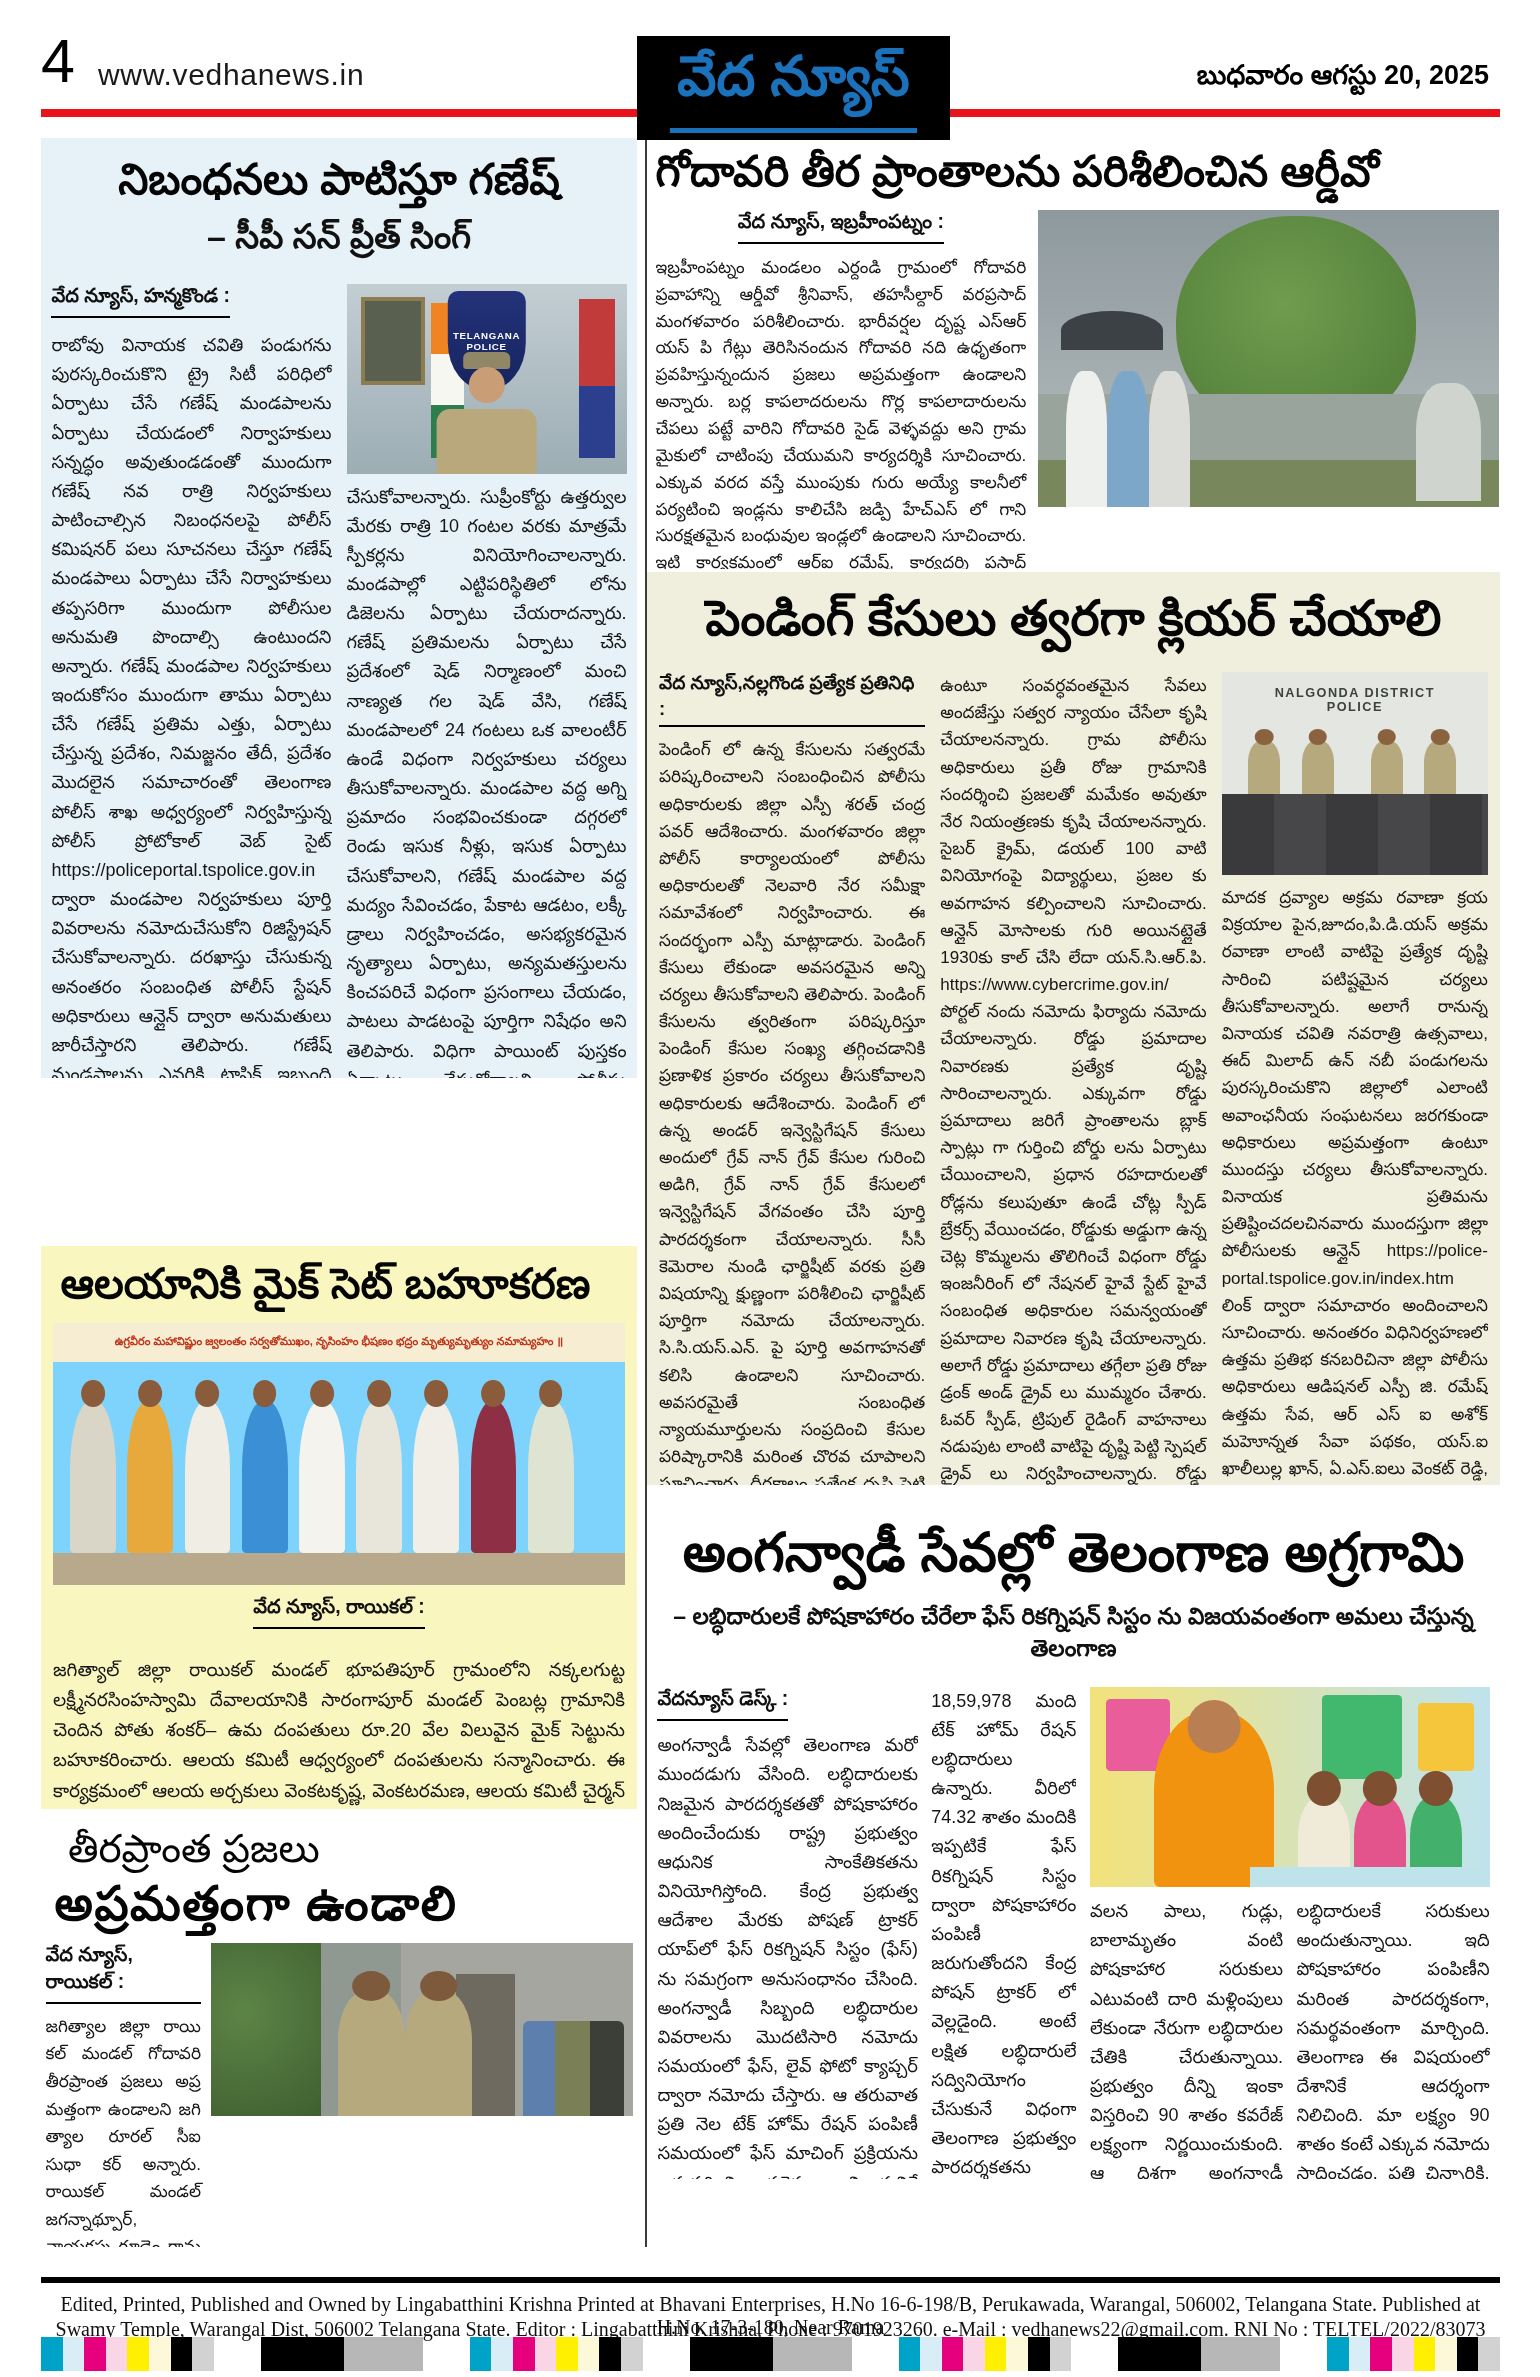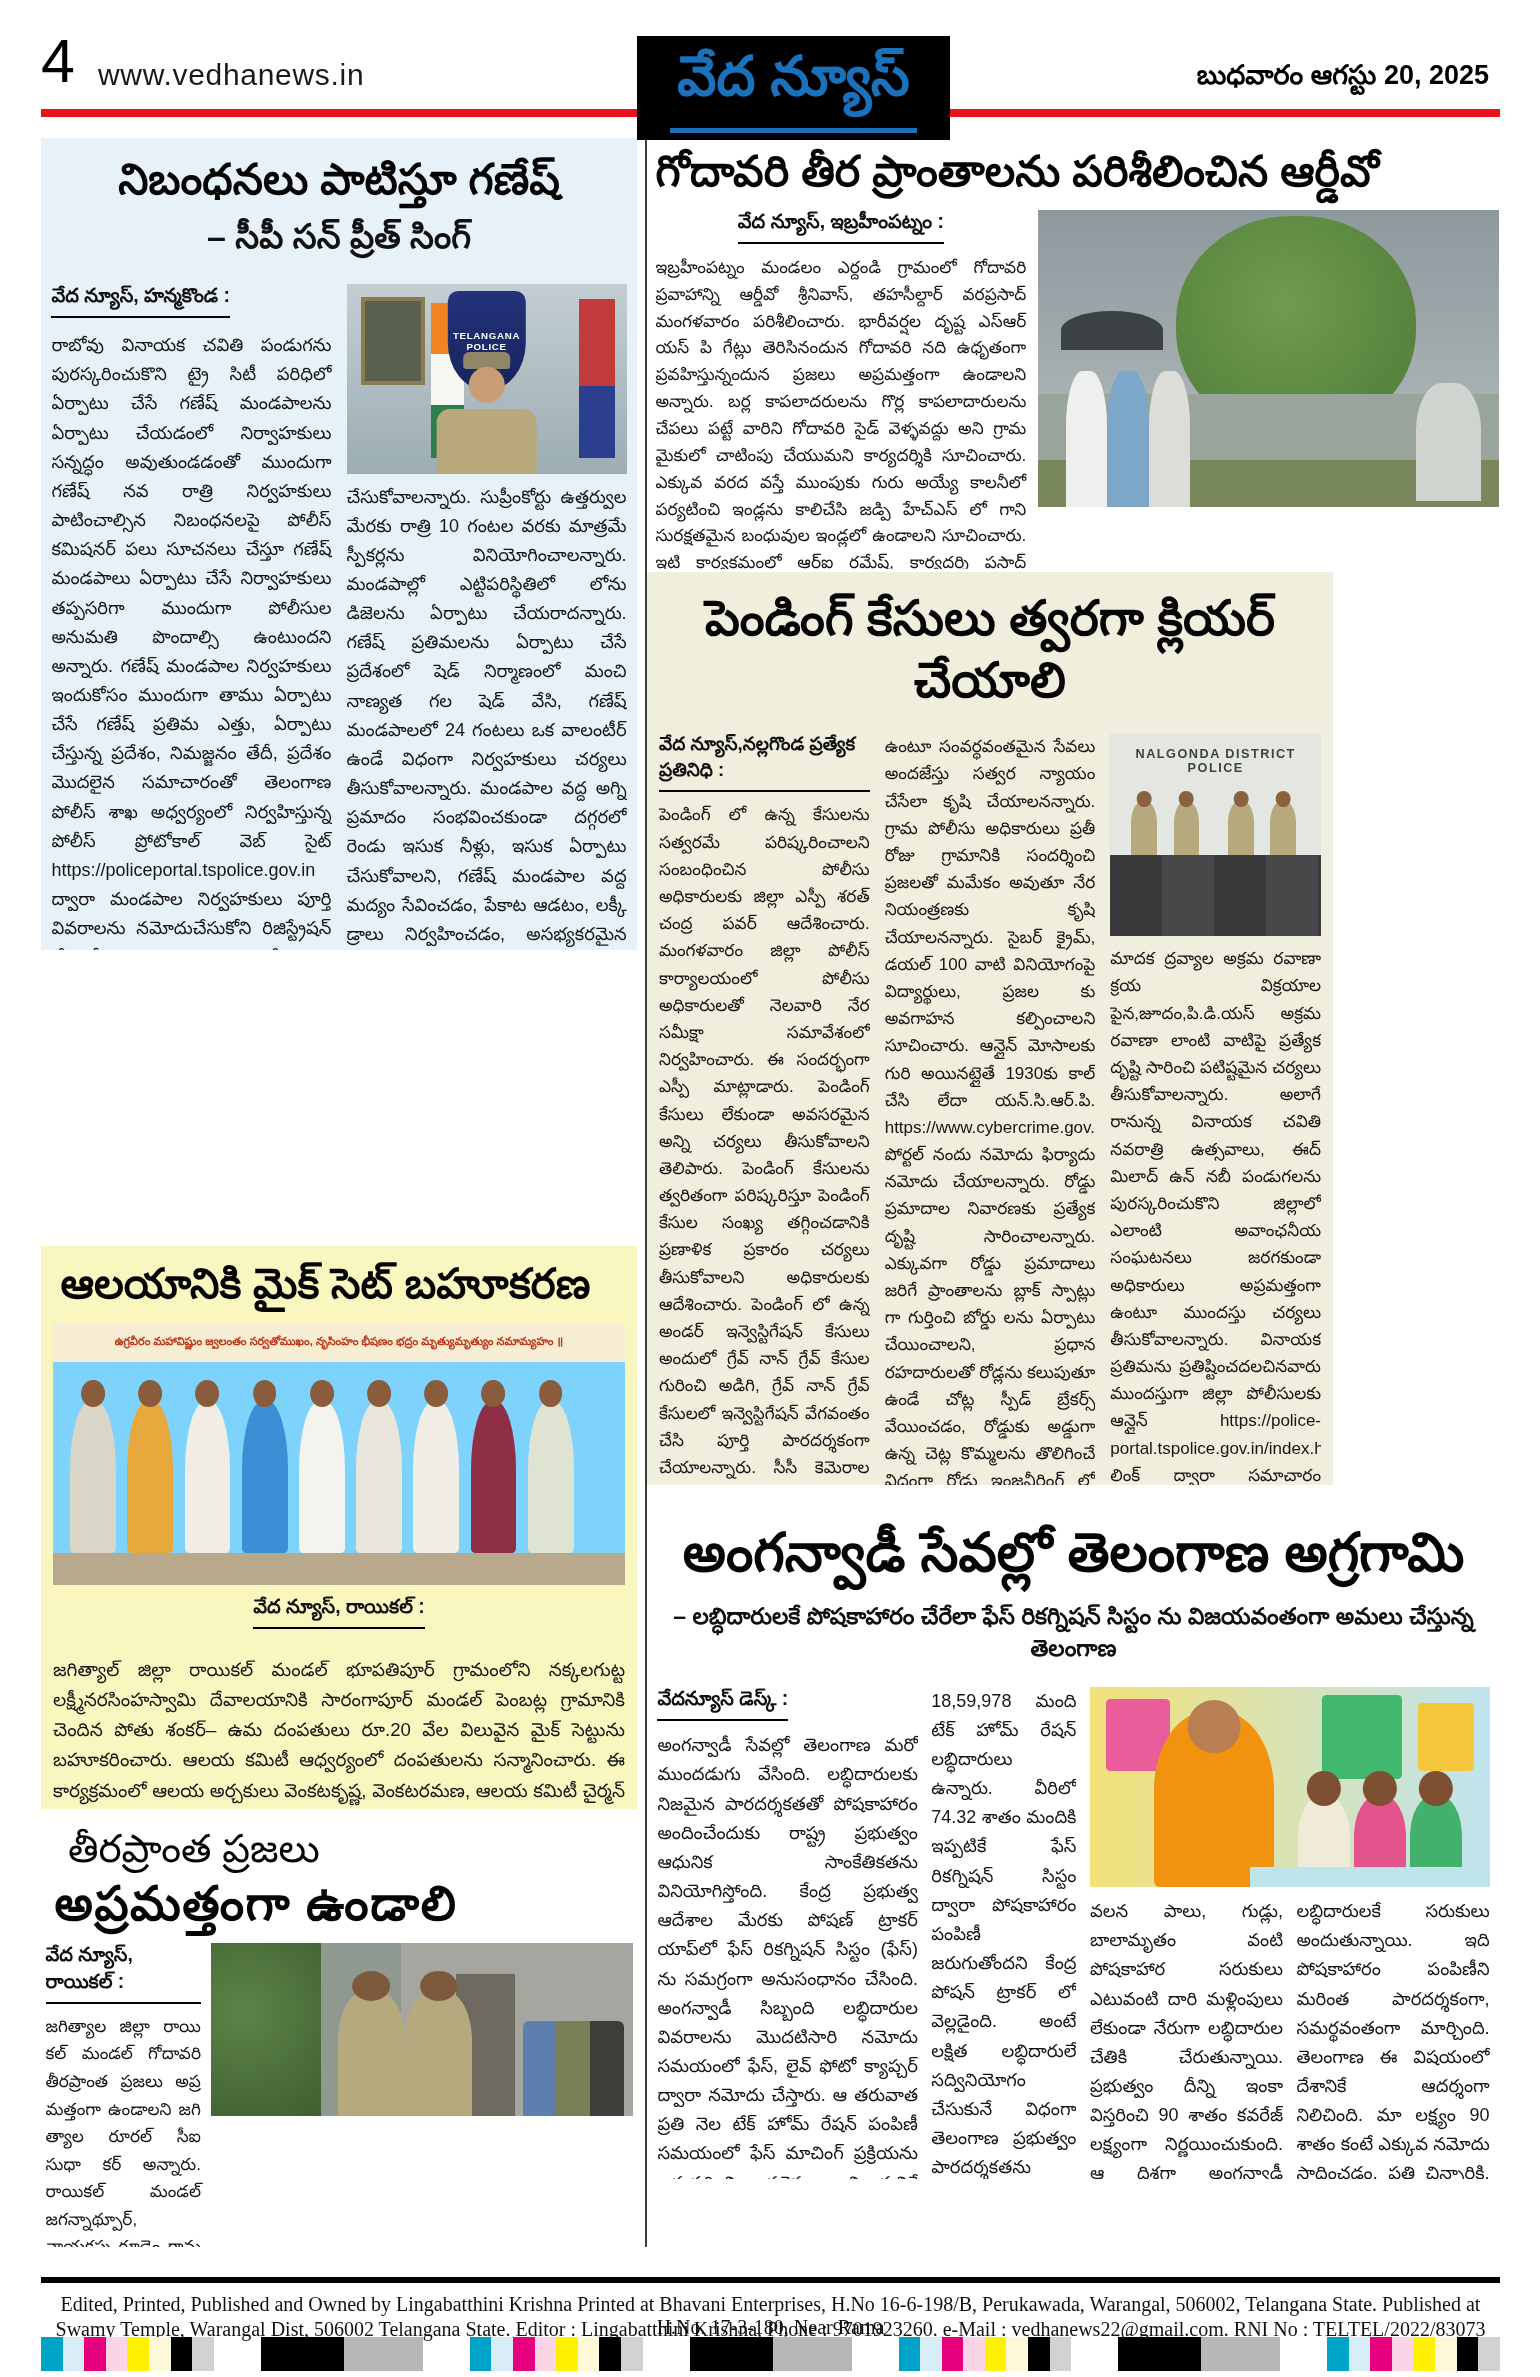--- a/index.html
+++ b/index.html
@@ -18,21 +18,21 @@
   
   .art{position:absolute;box-sizing:border-box;overflow:hidden;}
   .hl{font-weight:800;color:#050505;text-align:center;line-height:1.25;}
   .byline{font-weight:700;font-size:19.4px;}
   .byline span{border-bottom:2.2px solid #000;padding-bottom:5.2px;display:inline-block;}
   .bodytxt{font-size:18px;line-height:1.62;text-align:justify;margin:0;color:#151515;}
   .cols{display:flex;gap:15px;}
   .col{overflow:hidden;}
   .photo{position:relative;overflow:hidden;}
   
-  .ganesh{left:41px;top:138px;width:596px;height:812px;background:#e7f2f8;padding:15px 10.4px 0 10.4px;}
+  .ganesh{left:41px;top:138px;width:596px;height:940px;background:#e7f2f8;padding:15px 10.4px 0 10.4px;}
   .ganesh .hl1,.ganesh .hl2{font-size:43px;}
   .ganesh .hl3{font-size:34px;font-weight:800;text-align:center;margin-top:10.4px;}
   .ganesh .cols{margin-top:19.4px;}
   .ganesh .col{width:50%;}
   .cp-photo{width:100%;height:190px;margin-bottom:9px;background:linear-gradient(180deg,#c3ced3,#9cadb4);}
   .cp-frame{position:absolute;left:5%;top:7%;width:20%;height:42%;background:#59604f;border:4.5px solid #8d7c52;}
   .cp-flagin{position:absolute;left:30%;top:10%;width:12%;height:82%;
              background:linear-gradient(180deg,#f08322 33%,#f7f7f2 33%,#f7f7f2 66%,#2e7d4f 66%);}
   .cp-emblem{position:absolute;left:50%;top:4%;width:28%;height:52%;transform:translateX(-50%);
              background:linear-gradient(180deg,#24327a,#16245e);border-radius:10.4px 10.4px 48% 48%;
@@ -85,21 +85,21 @@
   .godavari .bodytxt{font-size:17px;line-height:1.58;}
   .gv-photo{width:461px;height:297px;background:linear-gradient(180deg,#8e999e,#b6bebf);}
   .gv-tree{position:absolute;left:30%;top:2%;width:52%;height:74%;background:radial-gradient(circle at 45% 40%,#6f9c4e,#4e7a37);border-radius:48%;}
   .gv-water{position:absolute;left:0;bottom:16%;width:100%;height:22%;background:#98a49c;}
   .gv-bank{position:absolute;left:0;bottom:0;width:100%;height:16%;background:#79885c;}
   .gv-umb{position:absolute;left:5%;top:34%;width:22%;height:13%;background:#3c4146;border-radius:50% 50% 0 0;}
   .gv-f1,.gv-f2,.gv-f3{position:absolute;bottom:0;width:9%;height:46%;border-radius:40% 40% 0 0;}
   .gv-f1{left:6%;background:#eef0ee;} .gv-f2{left:15%;background:#7da7c9;} .gv-f3{left:24%;background:#dcdcd8;}
   .gv-f4{position:absolute;right:4%;bottom:2%;width:14%;height:40%;background:#cfd4cf;border-radius:40% 40% 0 0;}
   
-  .pending{left:647px;top:572px;width:686px;height:913px;background:#f0eedc;padding:16.4px 12px 0 12px;}
+  .pending{left:647px;top:572px;width:853px;height:913px;background:#f0eedc;padding:16.4px 12px 0 12px;}
   .pending .hl1{font-size:49px;}
   .pending .cols{margin-top:22.4px;}
   .pending .col{width:33.3%;}
   .pending .byline{margin-bottom:9px;font-size:18.6px;}
   .pending .bodytxt{font-size:17px;line-height:1.6;}
   .ng-photo{width:100%;height:203px;background:#e3e6e1;margin-bottom:9px;}
   .ng-label{position:absolute;left:0;top:7%;width:100%;text-align:center;font-size:12.7px;font-weight:800;color:#3d423e;letter-spacing:1.5px;}
   .ng-o{position:absolute;bottom:40%;width:12%;height:26%;background:#b7a97e;border-radius:40% 40% 0 0;}
   .ng-o i{position:absolute;left:50%;top:-22%;width:58%;height:30%;transform:translateX(-50%);background:#8a6240;border-radius:50%;}
   .ng-o.n1{left:10%;} .ng-o.n2{left:30%;} .ng-o.n3{left:56%;} .ng-o.n4{left:76%;}

